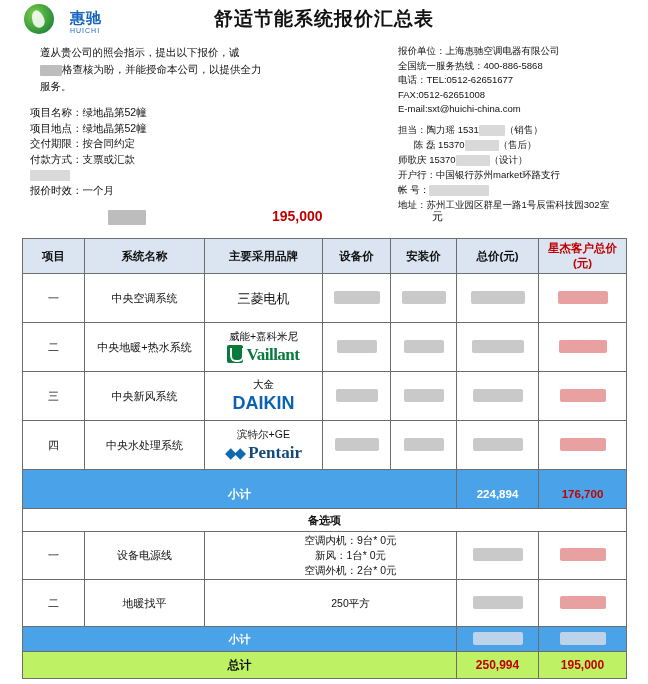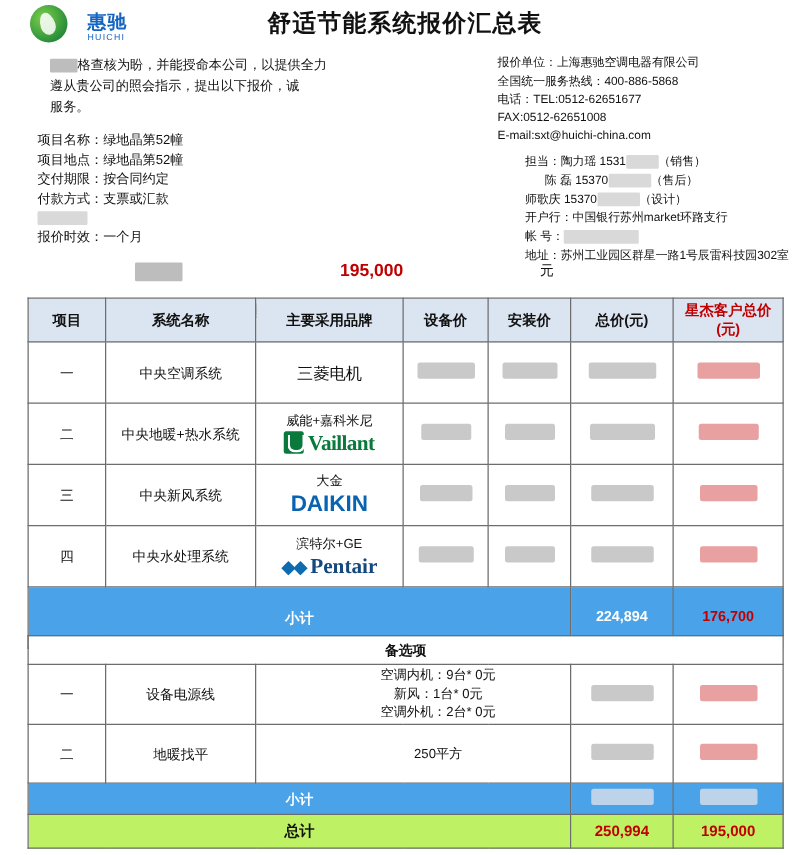--- a/index.html
+++ b/index.html
@@ -60,21 +60,21 @@
   .company{
     position:absolute;left:398px;top:44px;width:250px;
     font-size:9.5px;line-height:14.5px;
   }
   .company div{white-space:nowrap;}
 
   .contacts{
     position:absolute;left:398px;top:122px;width:250px;
     font-size:9.5px;line-height:15px;
   }
-  .contacts div{white-space:nowrap;margin-left:22px;}
+  .contacts div{white-space:nowrap;}
 
   
   .total-line{
     position:absolute;left:0;right:0;top:208px;
     height:22px;
     font-size:13px;font-weight:bold;
   }
   .tl-label{position:absolute;left:110px;top:12px;margin-top:20px;}
   .tl-value{position:absolute;left:272px;top:0;color:#c00000;font-size:14px;}
   .tl-unit{position:absolute;left:432px;top:1px;font-weight:normal;font-size:11px;}
@@ -156,24 +156,24 @@
       <div class="logo-mark"></div>
       <div class="logo-text">
         <span class="logo-cn">惠驰</span>
         <span class="logo-en">HUICHI</span>
       </div>
     </div>
     <div class="doc-title">舒适节能系统报价汇总表</div>
   </div>
 
   <div class="intro">
+    <p>遵从贵公司的照会指示，提出以下报价，诚</p>
     <p>
       <span class="redact dark" style="width:22px;"></span><span>格查核为盼，并能授命本公司，以提供全力</span>
     </p>
-    <p>遵从贵公司的照会指示，提出以下报价，诚</p>
     <p>服务。</p>
   </div>
 
   <div class="proj">
     <div><span>项目名称：</span><span>绿地晶第52幢</span></div>
     <div><span>项目地点：</span><span>绿地晶第52幢</span></div>
     <div><span>交付期限：</span><span>按合同约定</span></div>
     <div><span>付款方式：</span><span>支票或汇款</span></div>
     <div><span class="redact" style="width:40px;"></span></div>
     <div><span>报价时效：</span><span>一个月</span></div>

